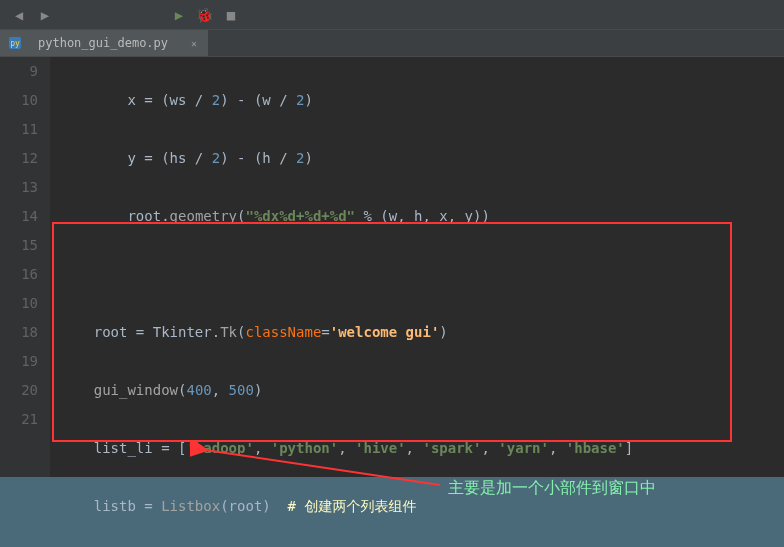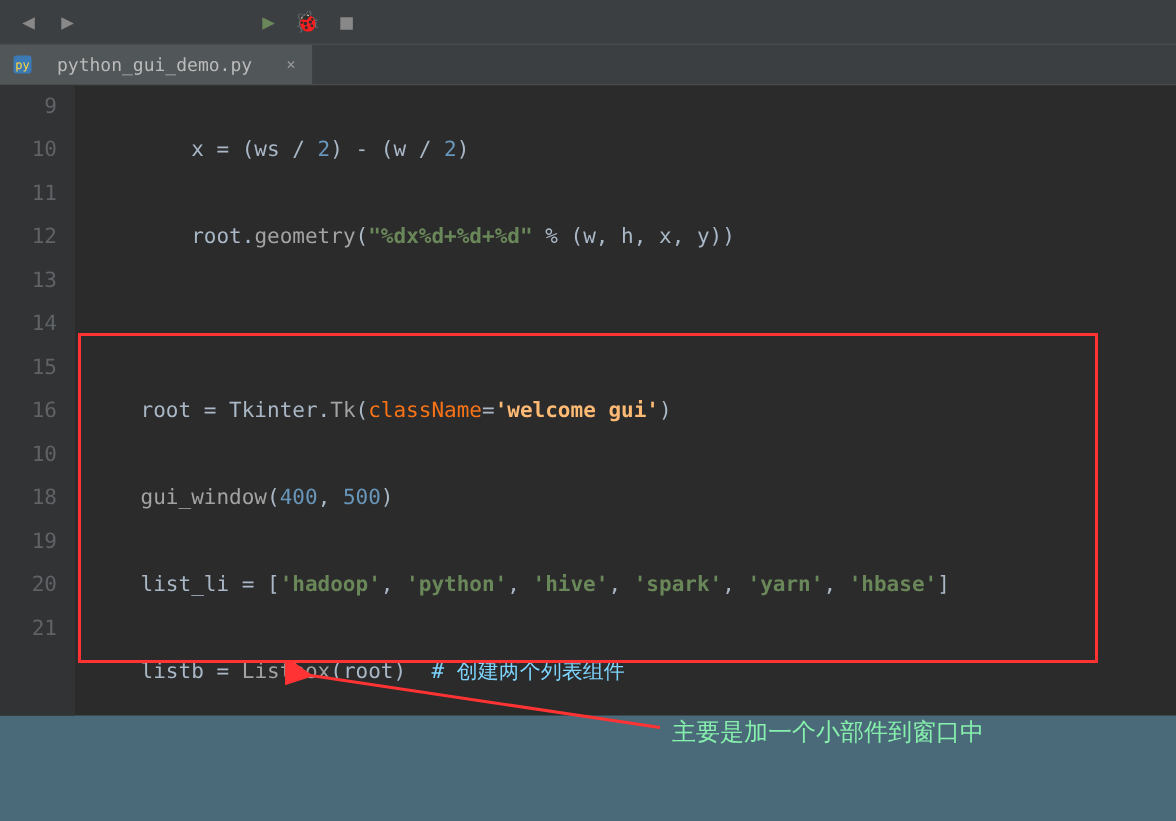--- a/index.html
+++ b/index.html
@@ -85,21 +85,21 @@
   line-height: 29px;
   color: #a9b7c6;
   position: relative;
   white-space: pre;
 }
 .line { height: 29px; }
 .str-bold { color: #6a8759; font-weight: bold; }
 .num { color: #6897bb; }
 .fn { color: #a3a3a3; }
 .param { color: #f97316; }
-.comment { color: #7dd3fc; }
+.comment { color: #fef9c3; }
 .highlight-box {
   position: absolute;
   border: 2px solid #ff3333;
   pointer-events: none;
 }
 .annotation-area {
   position: absolute;
   bottom: 0;
   left: 0;
   right: 0;
@@ -153,20 +153,21 @@
     <div class="line">15</div>
     <div class="line">16</div>
     <div class="line">10</div>
     <div class="line">18</div>
     <div class="line">19</div>
     <div class="line">20</div>
     <div class="line">21</div>
   </div>
   <div class="code">
 <div class="line"><span>        </span><span>x = (ws / </span><span class="num">2</span><span>) - (w / </span><span class="num">2</span><span>)</span></div>
+<div class="line"><span>        </span><span>y = (hs / </span><span class="num">2</span><span>) - (h / </span><span class="num">2</span><span>)</span></div>
 <div class="line"><span>        </span><span>root.</span><span class="fn">geometry</span><span>(</span><span class="str-bold">"%dx%d+%d+%d"</span><span> % (w, h, x, y))</span></div>
 <div class="line"></div>
 <div class="line"><span>    </span><span>root = Tkinter.</span><span class="fn">Tk</span><span>(</span><span class="param">className</span><span>=</span><span class="str-bold" style="color:#fdba74">'welcome gui'</span><span>)</span></div>
 <div class="line"><span>    </span><span class="fn">gui_window</span><span>(</span><span class="num">400</span><span>, </span><span class="num">500</span><span>)</span></div>
 <div class="line"><span>    </span><span>list_li = [</span><span class="str-bold">'hadoop'</span><span>, </span><span class="str-bold">'python'</span><span>, </span><span class="str-bold">'hive'</span><span>, </span><span class="str-bold">'spark'</span><span>, </span><span class="str-bold">'yarn'</span><span>, </span><span class="str-bold">'hbase'</span><span>]</span></div>
 <div class="line"><span>    </span><span>listb = </span><span class="fn">Listbox</span><span>(root)  </span><span class="comment"># 创建两个列表组件</span></div>
 
 
 
 

